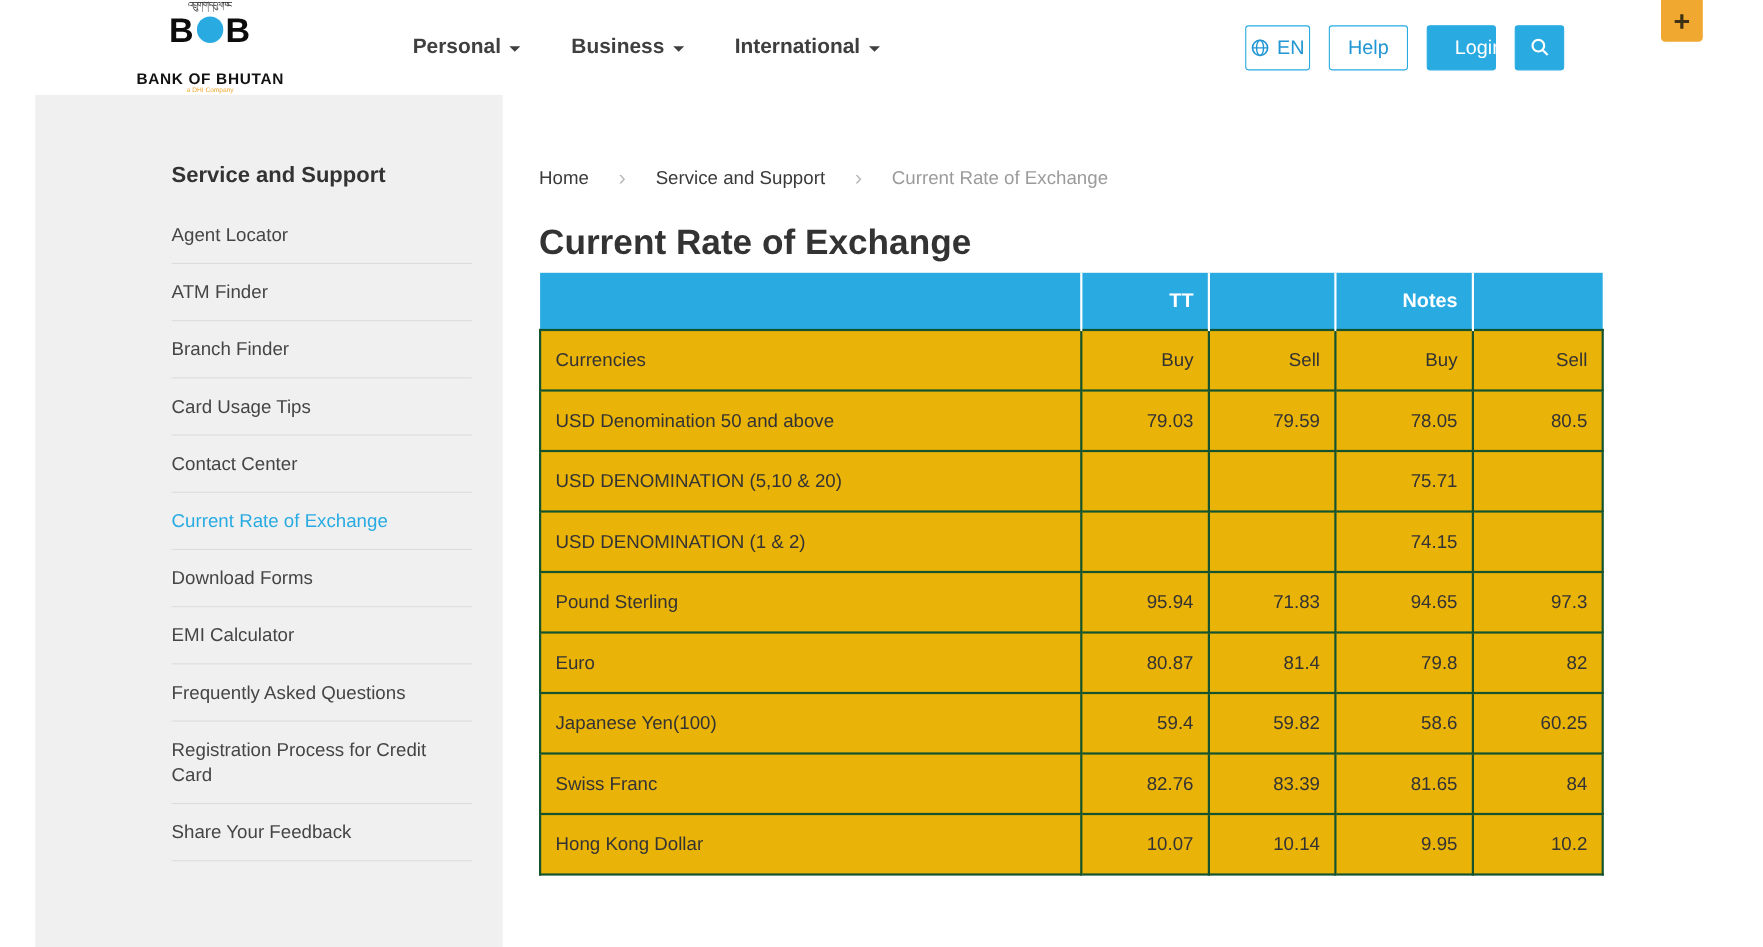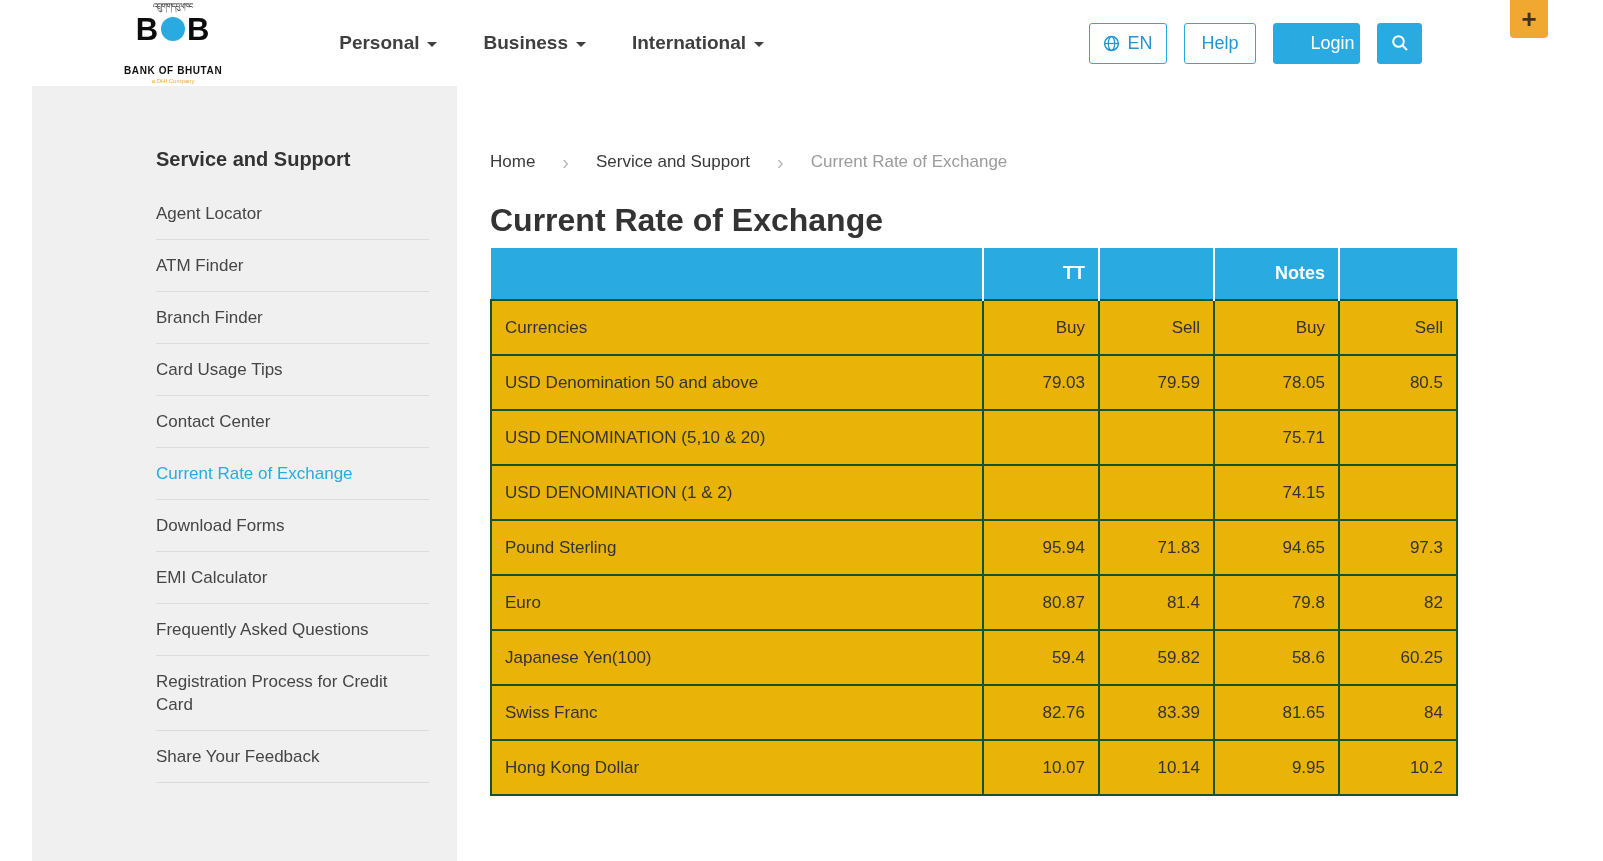--- a/index.html
+++ b/index.html
@@ -6,34 +6,34 @@
   html,body { background:#ffffff; }
   body { font-family:"Liberation Sans", sans-serif; color:#3a3a3a; }
   .page { position:relative; width:1603px; height:861px; overflow:hidden; background:#fff; }
 
   
   .header { height:86px; display:flex; align-items:center; padding:0 181px 0 124px; background:#fff; position:relative; z-index:2;gap:25px; }
   .logo { display:flex; flex-direction:column; align-items:center; line-height:1; cursor:pointer; min-width:84px; }
   .logo-script { font-size:8px; letter-spacing:-1px; color:#1a1a1a; height:10px; overflow:hidden; }
   .logo-mark { display:flex; align-items:center; font-weight:800; font-size:31px; color:#0c0c0c; letter-spacing:1px; margin-top:1px; }
   .logo-o { width:24px; height:24px; border-radius:50%; background:#29abe2; display:inline-block; margin:0 2px; }
-  .logo-name { font-size:10px; font-weight:700; color:#111; letter-spacing:0.6px; margin-top:21px; }
+  .logo-name { font-size:14px; font-weight:700; color:#111; letter-spacing:0.6px; margin-top:21px; }
   .logo-tag { font-size:6px; color:#f0a830; margin-top:2px; }
 
   .nav { display:flex; gap:46px; margin-left:92px; }
   .nav-item { font-size:19px; font-weight:600; color:#3f3f3f; cursor:pointer; display:flex; align-items:center; }
   .caret { display:inline-block; width:0; height:0; border-left:5px solid transparent; border-right:5px solid transparent; border-top:5px solid #3f3f3f; margin-left:8px; margin-top:3px; }
 
   .header-actions { margin-left:auto; display:flex; align-items:center; gap:17px; }
   .btn { height:41px; display:flex; align-items:center; justify-content:center; border-radius:3px; font-size:18px; cursor:pointer; }
   .btn-outline { border:1px solid #29abe2; color:#2196d3; background:#fff; }
   .btn-solid { background:#29abe2; color:#fff; border:1px solid #29abe2; }
-  .btn-en { width:78px; gap:7px; }
+  .btn-en { width:59px; gap:7px; }
   .btn-help { width:72px; }
-  .btn-login { width:87px;padding-left:32px; }
+  .btn-login { width:63px;padding-left:32px; }
   .btn-search { width:45px; }
 
   .access-btn { position:absolute; top:0; right:55px; width:38px; height:38px; background:#f0a830; color:#3e3214; font-size:26px; font-weight:700; display:flex; align-items:center; justify-content:center; border-radius:0 0 4px 4px; cursor:pointer; z-index:3; line-height:1; }
 
   
   .body-wrap { display:flex; height:775px;padding-left:32px; }
 
   .sidebar { width:425px; background:#f0f0f0; padding:60px 28px 0 124px; flex-shrink:0; }
   .sidebar-title { font-size:20px; font-weight:700; color:#333; line-height:26px; margin-bottom:16px; }
   .sidebar-list { list-style:none; }

